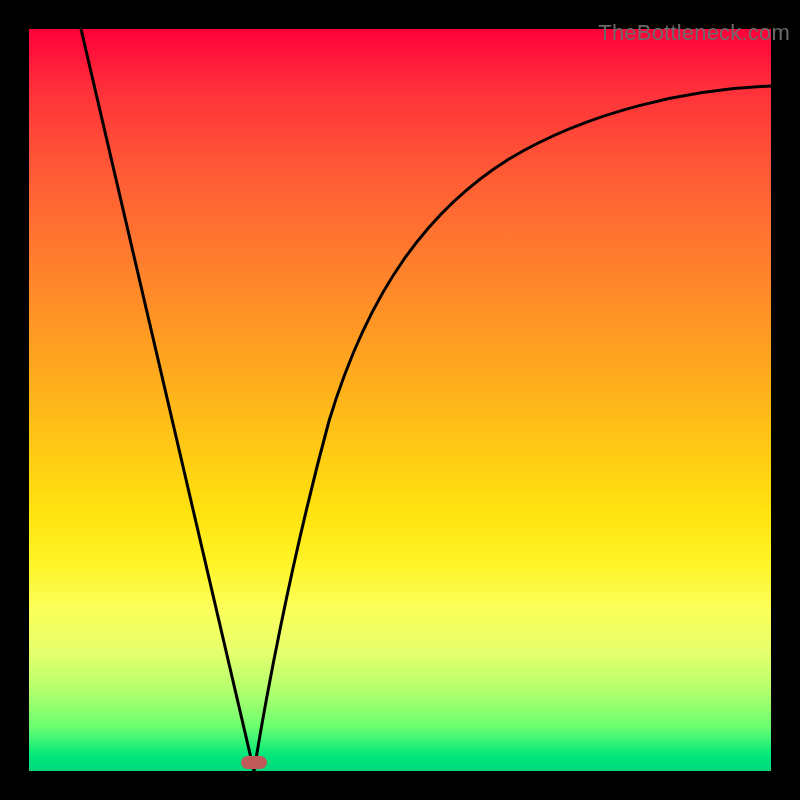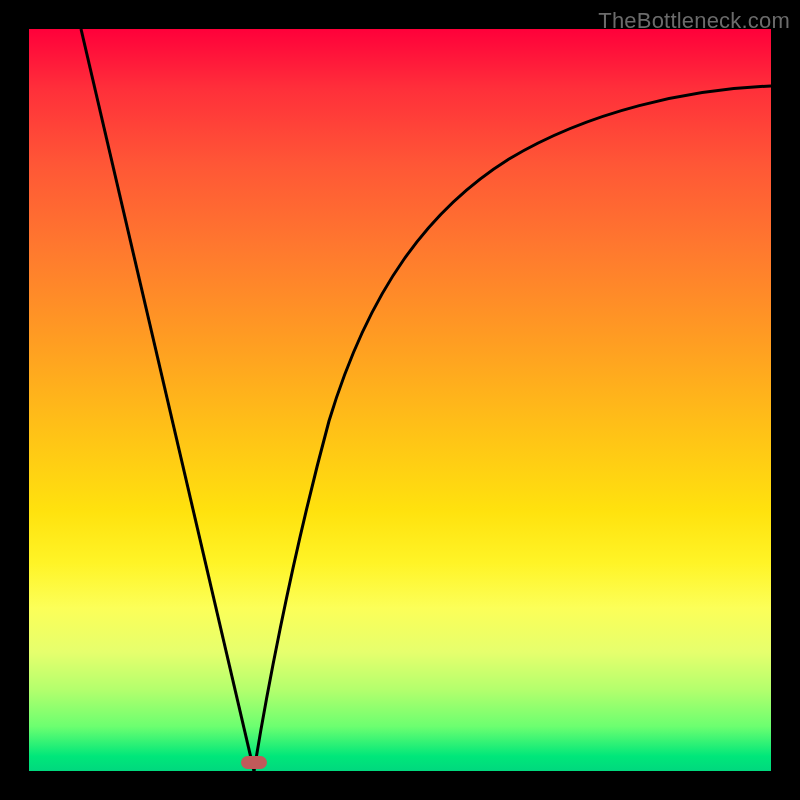--- a/index.html
+++ b/index.html
@@ -29,21 +29,21 @@
       #fcff58 78%,
       #e6ff6d 84%,
       #b4ff6d 89%,
       #6cff70 94%,
       #00e77a 98%,
       #00d87e 100%
     );
   }
   .watermark {
     position: absolute;
-    top: 8px;
+    top: 20px;
     right: 10px;
     color: #6b6b6b;
     font-size: 22px;
     font-weight: 500;
     letter-spacing: 0.2px;
     user-select: none;
   }
   svg.curve {
     position: absolute;
     left: 0;

